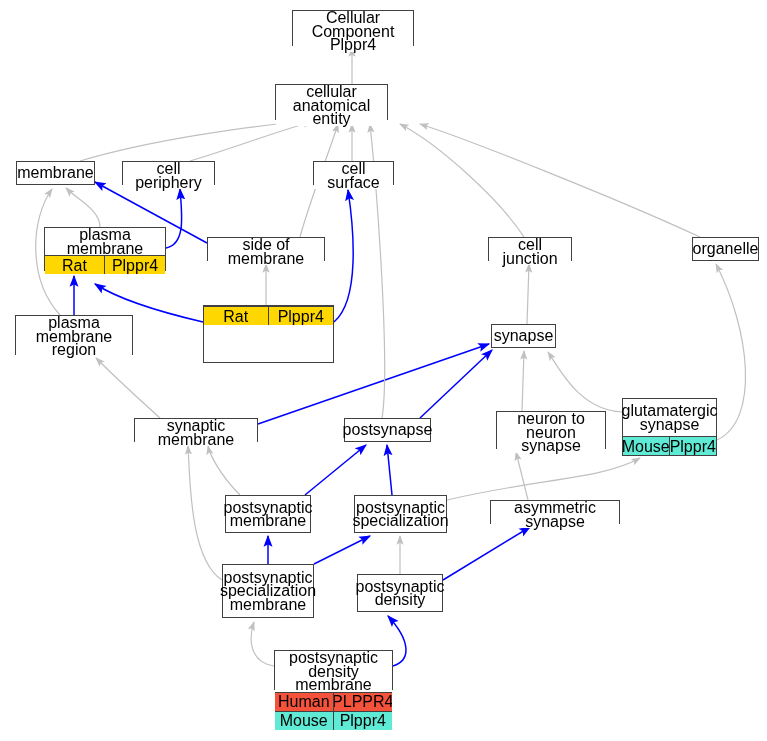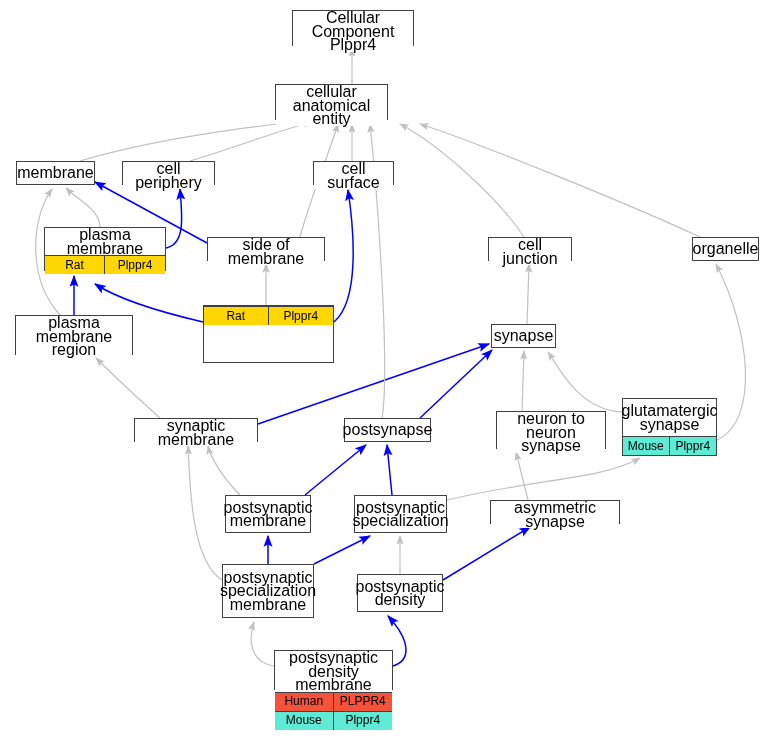--- a/index.html
+++ b/index.html
@@ -49,21 +49,21 @@
     border-top: 1.3px solid #404040;
     height: 19px;
     flex: 0 0 19px;
   }
   .node .anno-cell {
     box-sizing: border-box;
     flex: 1 1 50%;
     display: flex;
     align-items: center;
     justify-content: center;
-    font-size: 12px;
+    font-size: 16px;
     line-height: 13px;
     color: #000000;
     overflow: hidden;
   }
   .node .anno-cell.left {
     border-right: 1.3px solid #404040;
   }
   .anno-rat  { background: #FFD700; }
   .anno-mouse{ background: #5eead4; }
   .anno-human{ background: #F4523A; }

